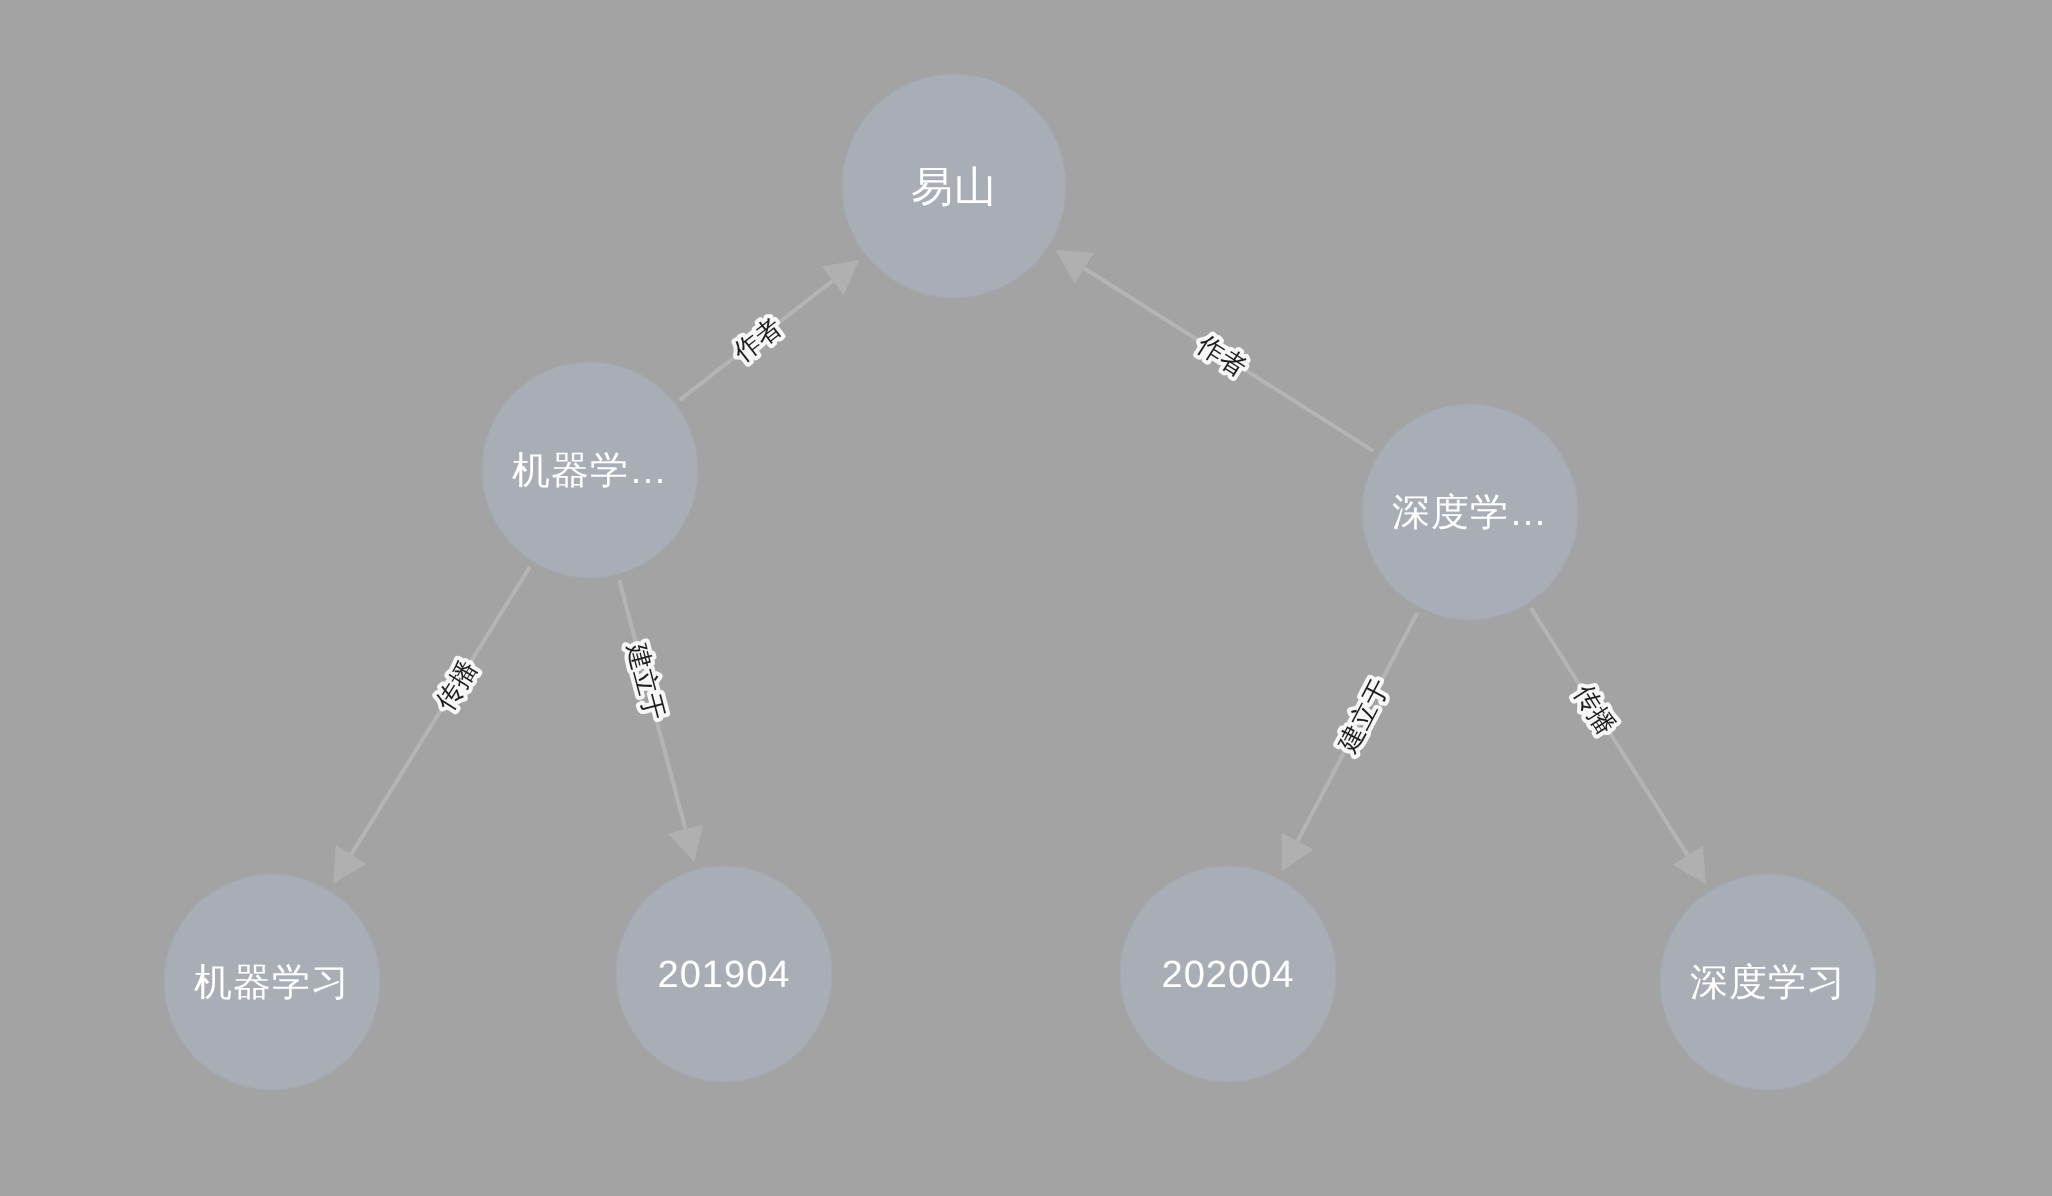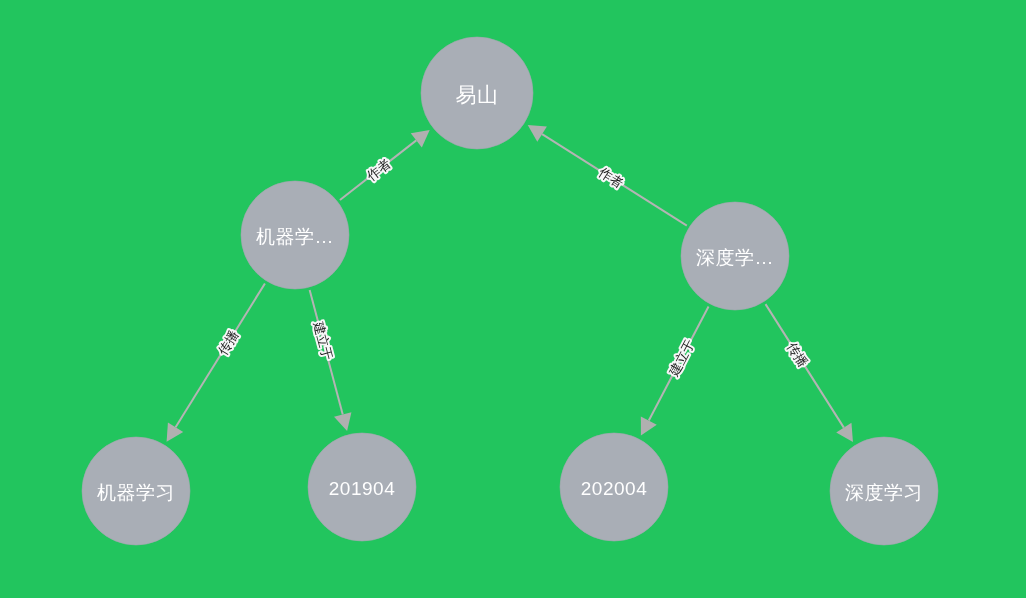--- a/index.html
+++ b/index.html
@@ -8,21 +8,21 @@
     padding: 0;
     background: #ffffff;
   }
   body {
     font-family: "Liberation Sans", "DejaVu Sans", sans-serif;
   }
   #canvas-wrap {
     position: relative;
     width: 1026px;
     height: 598px;
-    background: #22c55e;
+    background: #a3a3a3;
     overflow: hidden;
   }
   #graph-svg {
     position: absolute;
     left: 0;
     top: 0;
     width: 1026px;
     height: 598px;
     display: block;
   }

